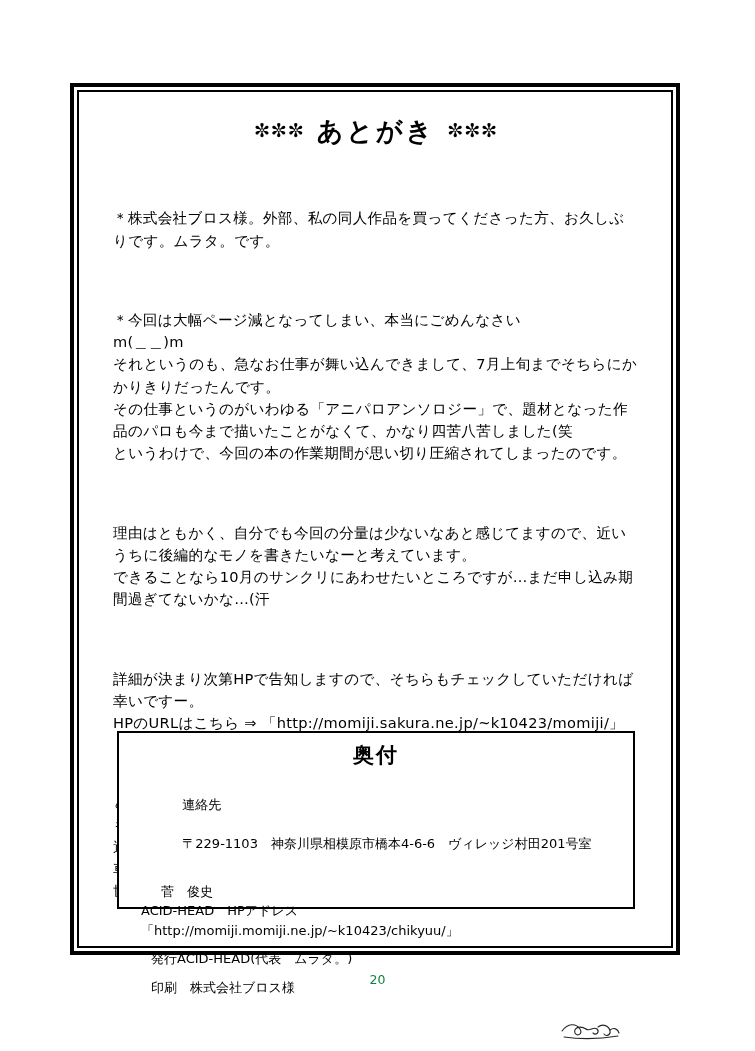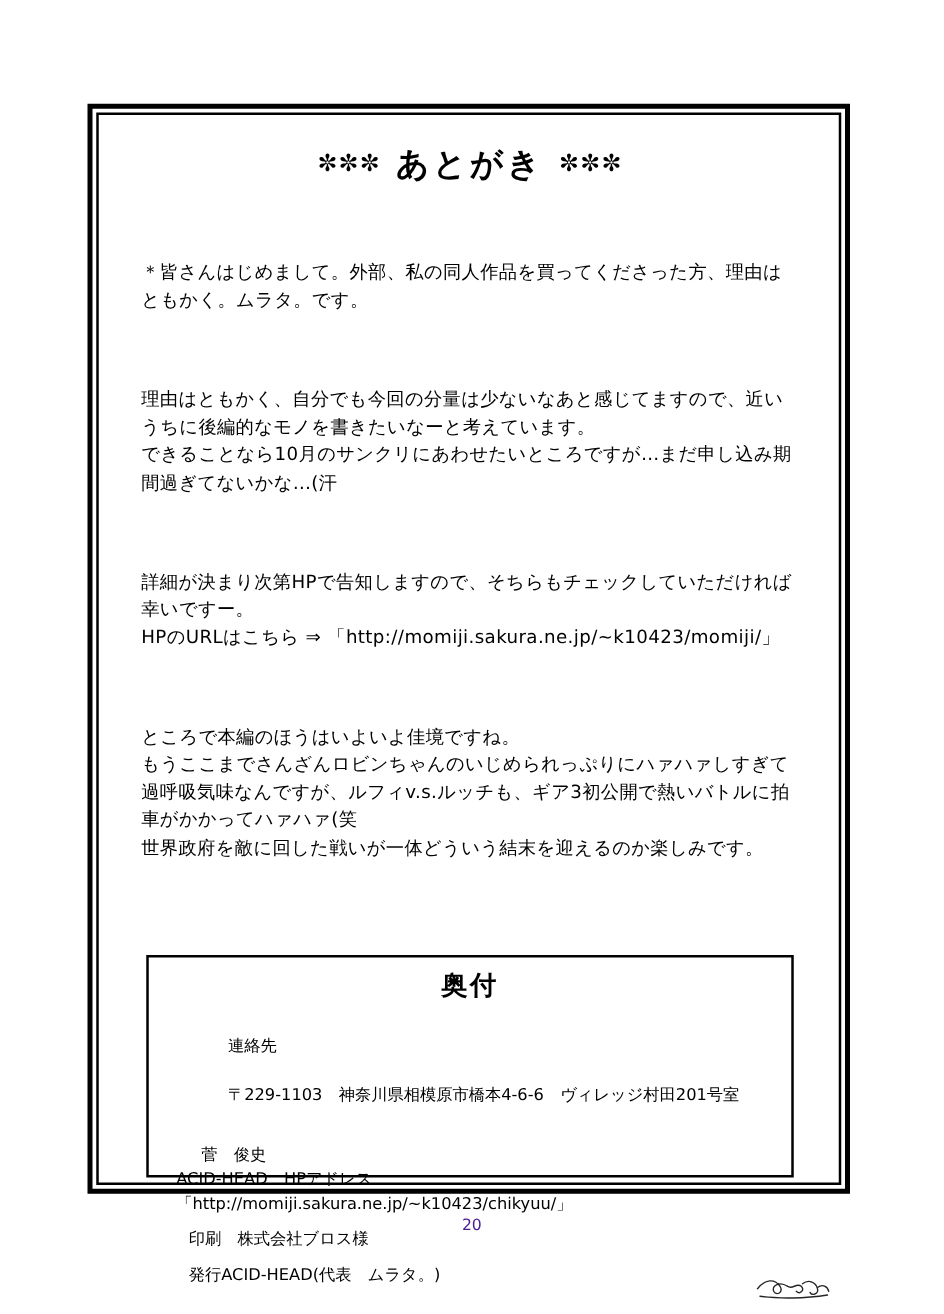--- a/index.html
+++ b/index.html
@@ -13,21 +13,20 @@
     position: relative;
     font-family: "DejaVu Sans", sans-serif;
     overflow: hidden;
   }
   .page {
     position: absolute;
     left: 0; top: 0;
     width: 636px;
     height: 1051px;
     background: #ffffff;
-    padding-left: 44px;
   }
   
   .frame-outer {
     position: absolute;
     left: 70px;
     top: 83px;
     width: 610px;
     height: 872px;
     border: 4px solid #000;
     box-sizing: border-box;
@@ -77,21 +76,21 @@
   }
   .para {
     margin-bottom: 13px;
     white-space: pre-wrap;
   }
 
   
   .colophon {
     position: absolute;
     left: 22px;
-    top: 664px;
+    top: 631px;
     width: 518px;
     height: 178px;
     border: 2px solid #000;
     box-sizing: border-box;
     background: #fff;
   }
   .colophon-title {
     text-align: center;
     font-size: 21px;
     font-weight: bold;
@@ -109,21 +108,21 @@
   .cb-row.sub { margin-bottom: 0; padding-left: 20px; }
   .cb-row.indent { padding-left: 10px; }
 
   .page-number {
     position: absolute;
     left: 0;
     top: 972px;
     width: 755px;
     text-align: center;
     font-size: 12.5px;
-    color: #4c1d95;
+    color: #15803d;
   }
   .signature {
     position: absolute;
     right: 14px;
     bottom: 8px;
     width: 62px;
     height: 26px;
     opacity: 0.85;
   }
   .signature svg { display: block; }
@@ -138,42 +137,47 @@
 
   <div class="content">
 
     <div class="title">
       <span class="stars">✼✼✼</span>
       <span>あとがき</span>
       <span class="stars">✼✼✼</span>
     </div>
 
     <div class="body-text">
-      <div class="para">＊皆さんはじめまして。外部、私の同人作品を買ってくださった方、理由はともかく。ムラタ。です。</div>
+      <div class="para">＊株式会社ブロス様。外部、私の同人作品を買ってくださった方、お久しぶりです。ムラタ。です。</div>
+      <div class="para">＊今回は大幅ページ減となってしまい、本当にごめんなさい
+m(＿＿)m
+それというのも、急なお仕事が舞い込んできまして、7月上旬までそちらにかかりきりだったんです。
+その仕事というのがいわゆる「アニパロアンソロジー」で、題材となった作品のパロも今まで描いたことがなくて、かなり四苦八苦しました(笑
+というわけで、今回の本の作業期間が思い切り圧縮されてしまったのです。</div>
       <div class="para">理由はともかく、自分でも今回の分量は少ないなあと感じてますので、近いうちに後編的なモノを書きたいなーと考えています。
 できることなら10月のサンクリにあわせたいところですが…まだ申し込み期間過ぎてないかな…(汗</div>
       <div class="para">詳細が決まり次第HPで告知しますので、そちらもチェックしていただければ幸いですー。
 HPのURLはこちら ⇒ 「http://momiji.sakura.ne.jp/~k10423/momiji/」</div>
       <div class="para">ところで本編のほうはいよいよ佳境ですね。
 もうここまでさんざんロビンちゃんのいじめられっぷりにハァハァしすぎて過呼吸気味なんですが、ルフィv.s.ルッチも、ギア3初公開で熱いバトルに拍車がかかってハァハァ(笑
 世界政府を敵に回した戦いが一体どういう結末を迎えるのか楽しみです。</div>
     </div>
 
     <div class="colophon">
       <div class="colophon-title">奥付</div>
       <div class="colophon-body">
         <div class="cb-row">
           <span>連絡先</span>
           <span style="display:inline-block;width:10px"></span>
           <span>〒229-1103　神奈川県相模原市橋本4-6-6　ヴィレッジ村田201号室</span>
         </div>
         <div class="cb-row sub">菅　俊史</div>
-        <div class="cb-row">ACID-HEAD　HPアドレス「http://momiji.sakura.ne.jp/~k10423/chikyuu/」</div>
+        <div class="cb-row">ACID-HEAD　HPアドレス「http://momiji.momiji.ne.jp/~k10423/chikyuu/」</div>
+        <div class="cb-row indent">発行ACID-HEAD(代表　ムラタ。)</div>
         <div class="cb-row indent">印刷　株式会社ブロス様</div>
-        <div class="cb-row indent">発行ACID-HEAD(代表　ムラタ。)</div>
       </div>
     </div>
 
   </div>
 
   <div class="page-number">20</div>
 
   <div class="signature">
     <svg width="62" height="26" viewBox="0 0 62 26" xmlns="http://www.w3.org/2000/svg">
       <g stroke="#000" stroke-width="1.1" fill="none" stroke-linecap="round">

